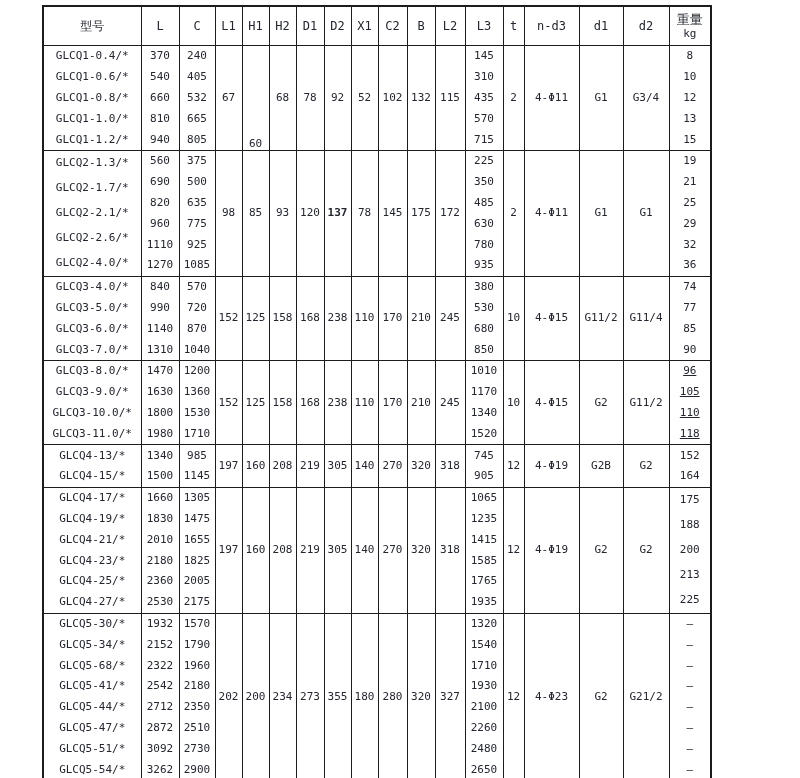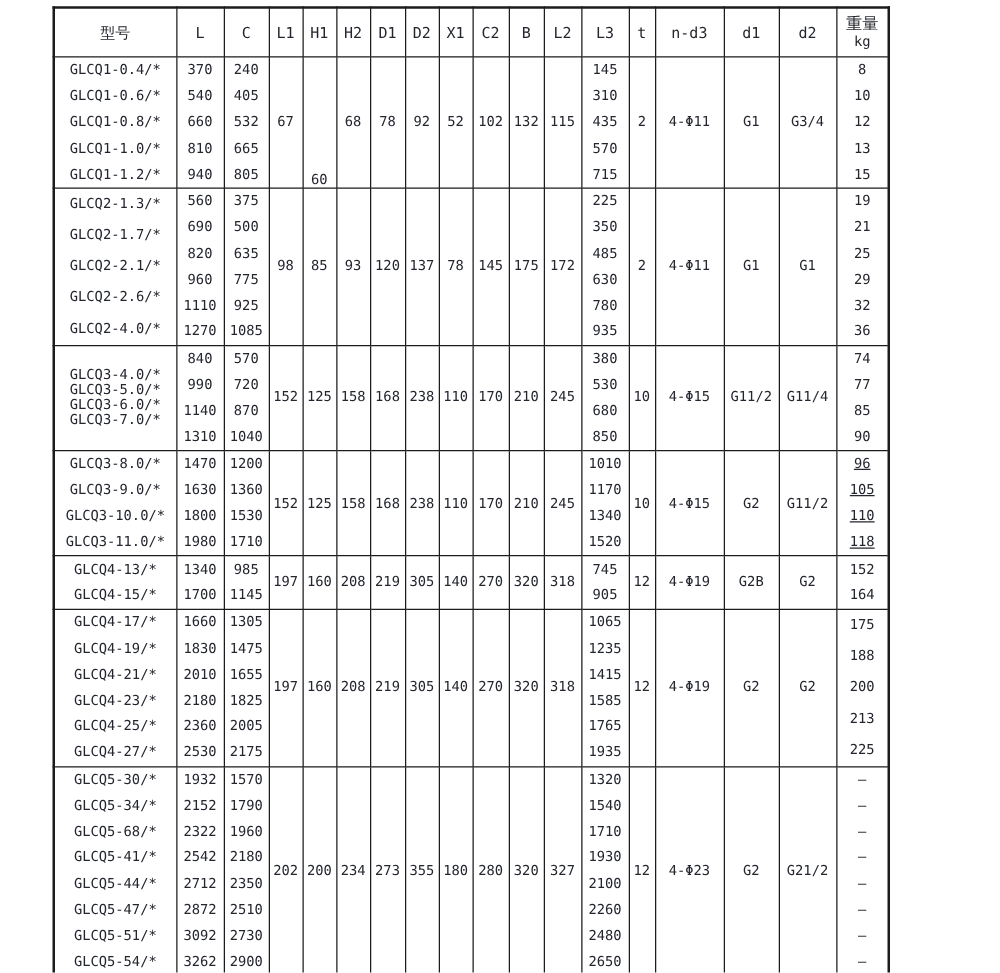--- a/index.html
+++ b/index.html
@@ -250,21 +250,21 @@
             <div class="lines" style="height: 124.8px;">
               <div class="line">93</div>
             </div>
           </td>
           <td>
             <div class="lines" style="height: 124.8px;">
               <div class="line">120</div>
             </div>
           </td>
           <td>
-            <div class="lines" style="height: 124.8px;">
+            <div class="lines" style="height: 124.8px; font-weight: bold;">
               <div class="line">137</div>
             </div>
           </td>
           <td>
             <div class="lines" style="height: 124.8px;">
               <div class="line">78</div>
             </div>
           </td>
           <td>
             <div class="lines" style="height: 124.8px;">
@@ -317,21 +317,21 @@
               <div class="line">21</div>
               <div class="line">25</div>
               <div class="line">29</div>
               <div class="line">32</div>
               <div class="line">36</div>
             </div>
           </td>
         </tr>
         <tr>
           <td>
-            <div class="lines" style="height: 83.2px; justify-content: center;">
+            <div class="lines" style="height: 83.2px;">
               <div class="line">GLCQ3-4.0/*</div>
               <div class="line">GLCQ3-5.0/*</div>
               <div class="line">GLCQ3-6.0/*</div>
               <div class="line">GLCQ3-7.0/*</div>
             </div>
           </td>
           <td>
             <div class="lines" style="height: 83.2px;">
               <div class="line">840</div>
               <div class="line">990</div>
@@ -539,21 +539,21 @@
         <tr>
           <td>
             <div class="lines" style="height: 41.6px;">
               <div class="line">GLCQ4-13/*</div>
               <div class="line">GLCQ4-15/*</div>
             </div>
           </td>
           <td>
             <div class="lines" style="height: 41.6px;">
               <div class="line">1340</div>
-              <div class="line">1700</div>
+              <div class="line">1500</div>
             </div>
           </td>
           <td>
             <div class="lines" style="height: 41.6px;">
               <div class="line">985</div>
               <div class="line">1145</div>
             </div>
           </td>
           <td>
             <div class="lines" style="height: 41.6px;">

